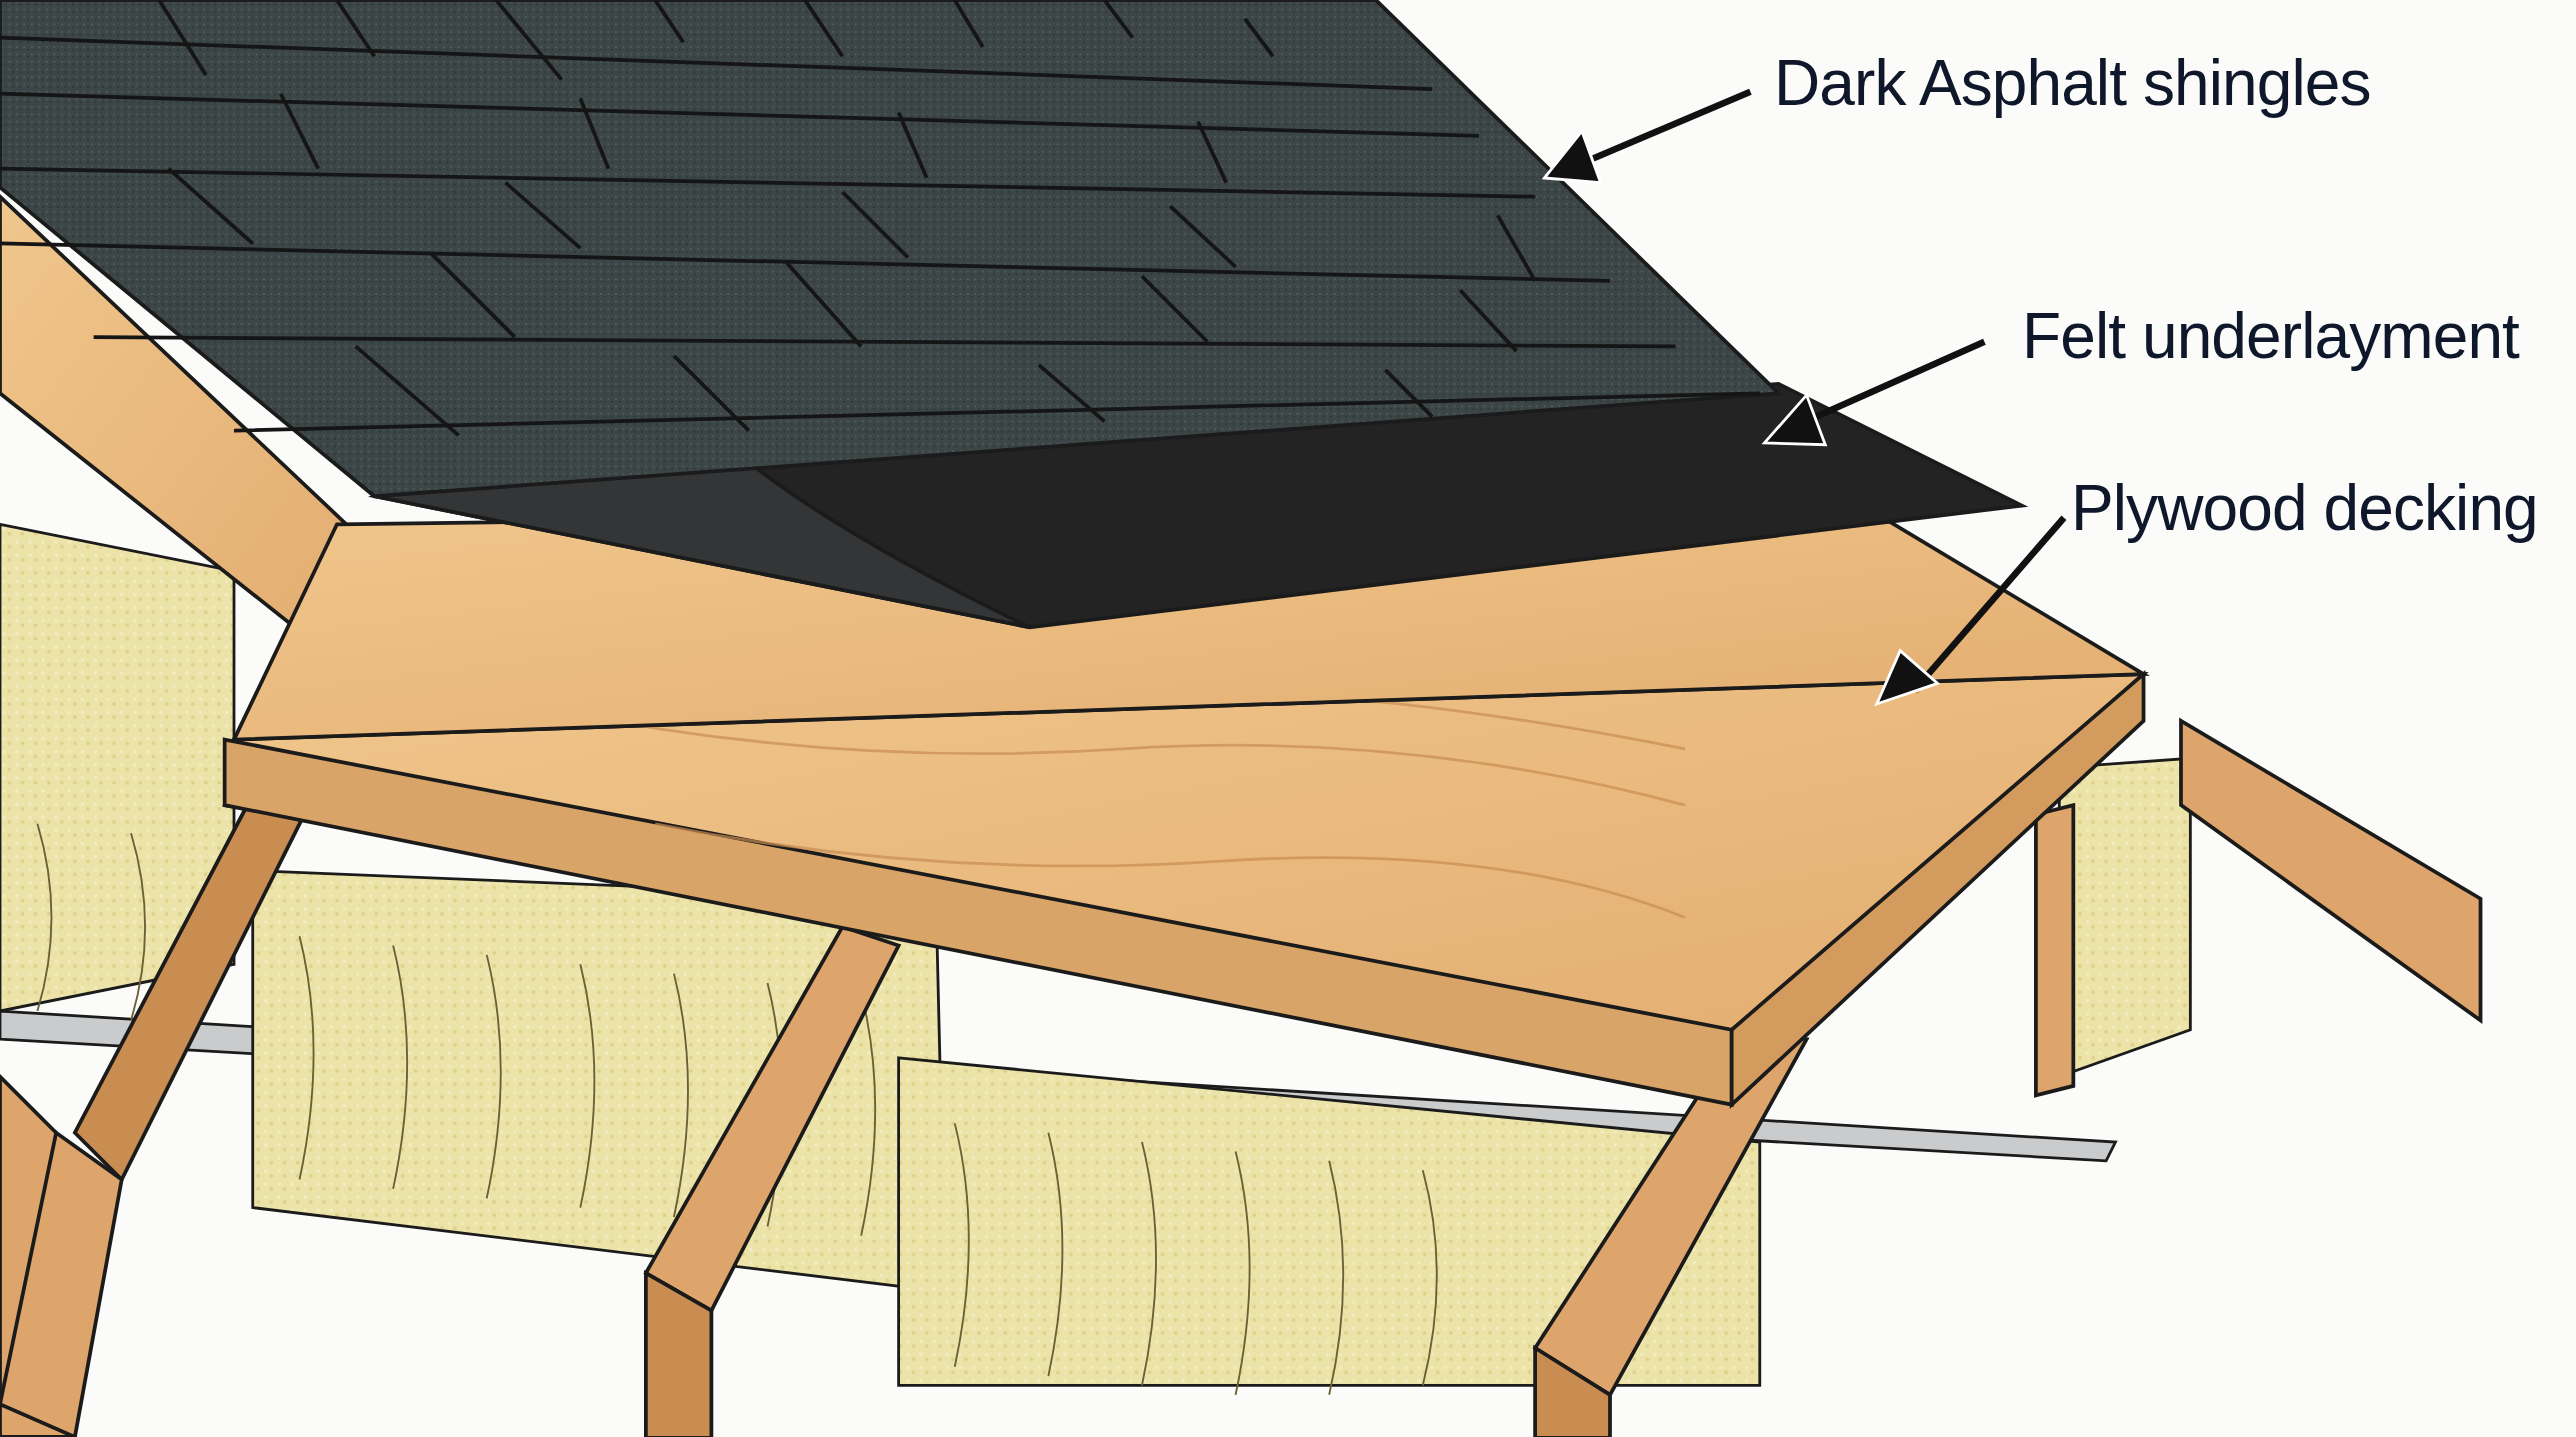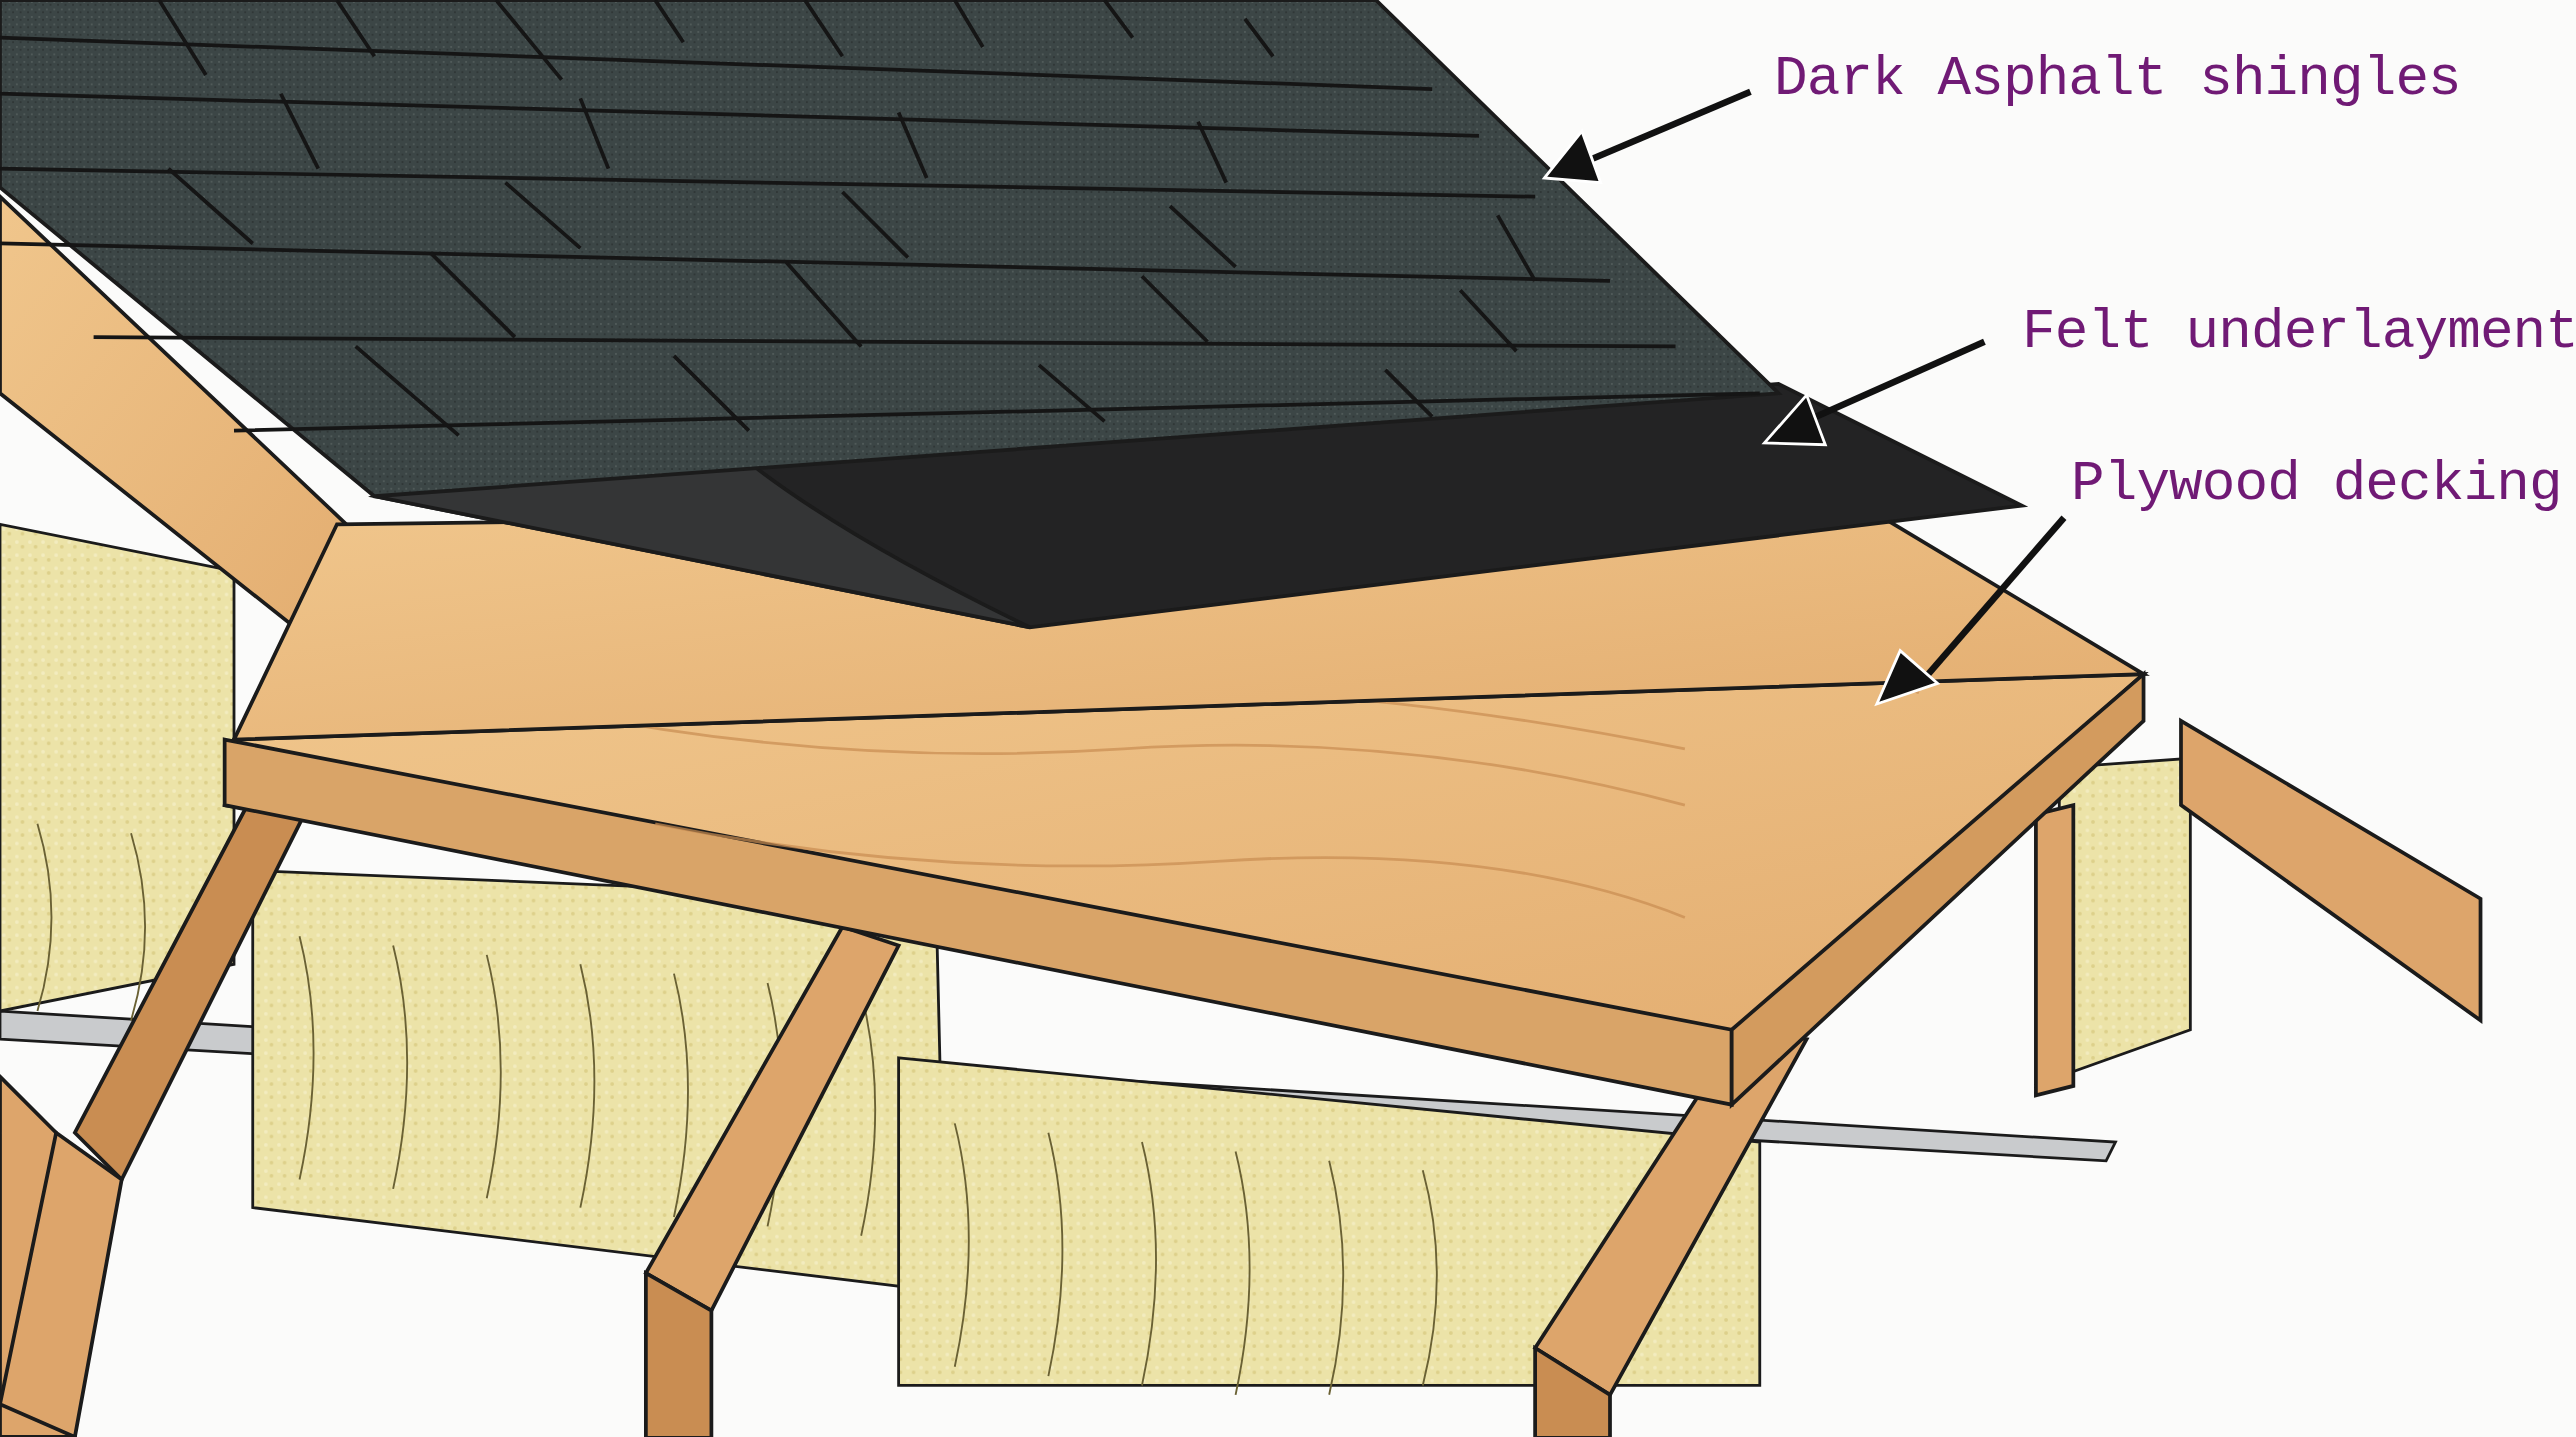--- a/index.html
+++ b/index.html
@@ -1,18 +1,18 @@
 <!DOCTYPE html>
 <html style="font-size:15px"><head>
 <meta charset="utf-8">
 <style>
   html,body{margin:0;padding:0;background:#fbfbfa;}
   body{width:2576px;height:1438px;overflow:hidden;position:relative;font-family:"DejaVu Sans","Liberation Sans",sans-serif;}
   svg{position:absolute;left:0;top:0;}
-  .label{position:absolute;color:#701a75;font-family:Liberation Mono, monospace;font-size:56px;letter-spacing:-0.9px;white-space:nowrap;line-height:1;}
+  .label{position:absolute;color:#0f172a;font-family:Liberation Sans, sans-serif;font-size:64px;letter-spacing:-0.9px;white-space:nowrap;line-height:1;}
 </style>
 </head>
 <body>
 
 <svg width="2576" height="1438" viewBox="0 0 2752 1536" xmlns="http://www.w3.org/2000/svg">
   <defs>
     <pattern id="shinglePat" width="8" height="8" patternUnits="userSpaceOnUse">
       <rect width="8" height="8" fill="#3c4646"></rect>
       <circle cx="2" cy="2" r="1" fill="#56615f"></circle>
       <circle cx="6" cy="5" r="1" fill="#2b3132"></circle>
@@ -102,14 +102,14 @@
     </g>
     <g>
       <line x1="2205" y1="553" x2="2060" y2="720"></line>
       <polygon points="2005,752 2030,695 2070,730" stroke="#fff" stroke-width="3"></polygon>
     </g>
   </g>
 </svg>
 
 <div class="label" style="left:1774px;top:51px;">Dark Asphalt shingles</div>
 <div class="label" style="left:2003px;top:304px;margin-left:19px;">Felt underlayment</div>
-<div class="label" style="left:2071px;top:456px;text-align:center;">Plywood decking</div>
+<div class="label" style="left:2071px;top:476px;text-align:center;">Plywood decking</div>
 
 
 </body></html>

